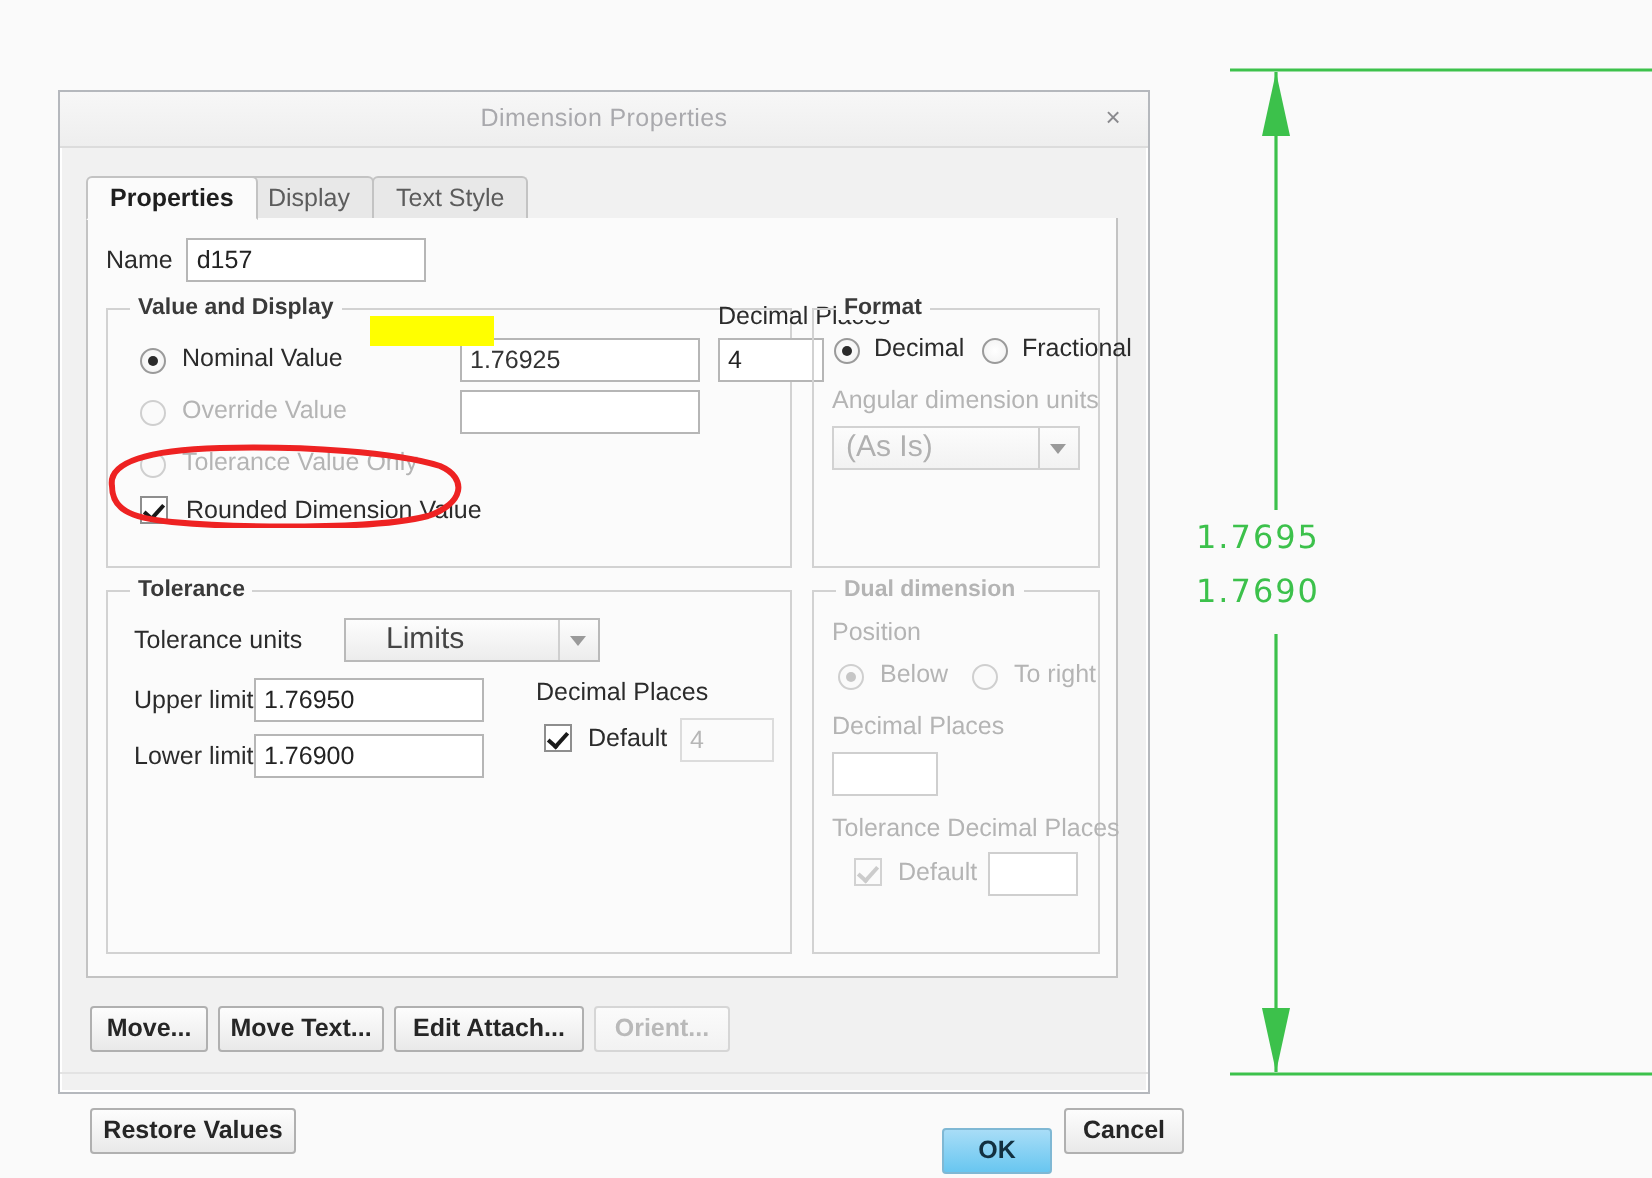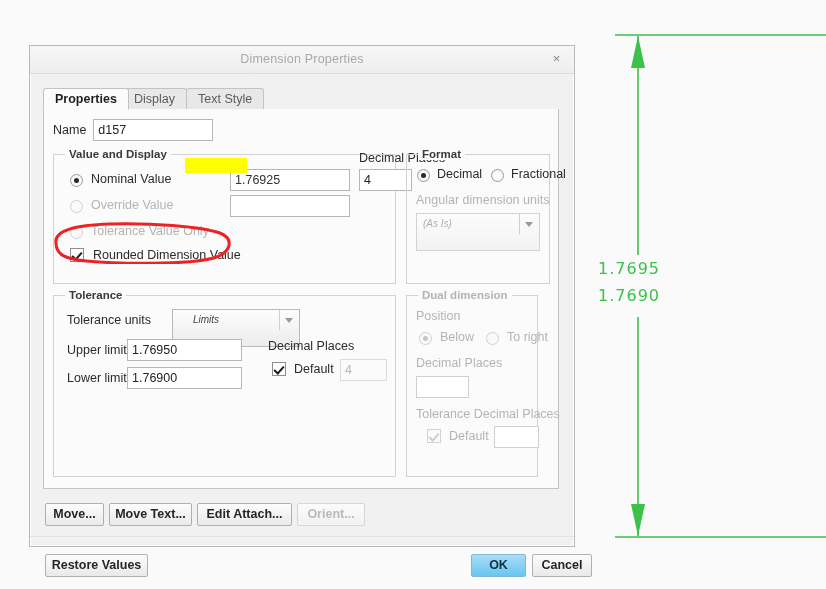--- a/index.html
+++ b/index.html
@@ -145,21 +145,21 @@
     padding: 0 4px;
     font-size: 11.5px;
     font-weight: bold;
     color: #3a3a3a;
   }
   .group.disabled > .gtitle { color: #b4b4b4; }
 
   #grp-value   { left: 9px;   top: 45px;  width: 343px; height: 130px; }
   #grp-format  { left: 362px; top: 45px;  width: 144px; height: 130px; }
   #grp-tol     { left: 9px;   top: 186px; width: 343px; height: 182px; }
-  #grp-dual    { left: 362px; top: 186px; width: 132px; height: 182px; }
+  #grp-dual    { left: 362px; top: 186px; width: 144px; height: 182px; }
 
   
   .lab {
     position: absolute;
     font-size: 12.5px;
     color: #2b2b2b;
     white-space: nowrap;
   }
   .lab.dis { color: #b4b4b4; }
 
@@ -199,27 +199,26 @@
     transform: rotate(42deg);
   }
   .checkbox.dis { border-color: #d2d2d2; background: #fbfbfb; }
   .checkbox.dis.checked::after { border-color: #cccccc; }
 
   .combo {
     position: absolute;
     box-sizing: border-box;
     border: 1px solid #b9b9b9;
     background: linear-gradient(#fdfdfd, #ececec);
-    height: 38px;
+    height: 22px;
     line-height: 20px;
-    font-size: 10px;
+    font-size: 15px;
     color: #444444;
     padding-left: 6px;
     cursor: pointer;
-    font-style: italic;
   }
   .combo.dis { color: #b0b0b0; background: linear-gradient(#fcfcfc, #f2f2f2); border-color: #d2d2d2; }
   .combo .arrow {
     position: absolute;
     right: 0; top: 0;
     width: 19px; height: 20px;
     border-left: 1px solid #cfcfcf;
   }
   .combo .arrow::after {
     content: "";
@@ -260,20 +259,21 @@
     border: 1px solid #b0b0b0;
     border-radius: 2px;
     cursor: pointer;
     white-space: nowrap;
   }
   .btn.dis { color: #b9b9b9; background: linear-gradient(#fbfbfb, #f2f2f2); border-color: #d6d6d6; }
   .btn.primary {
     background: linear-gradient(#a8ddf7, #68c6f0);
     border-color: #7fb8d4;
     color: #123040;
+    margin-top: 10px;
   }
   #footdiv {
     position: absolute;
     left: 0; right: 0;
     top: 490px;
     height: 1px;
     background: #e3e3e3;
   }
 
   

